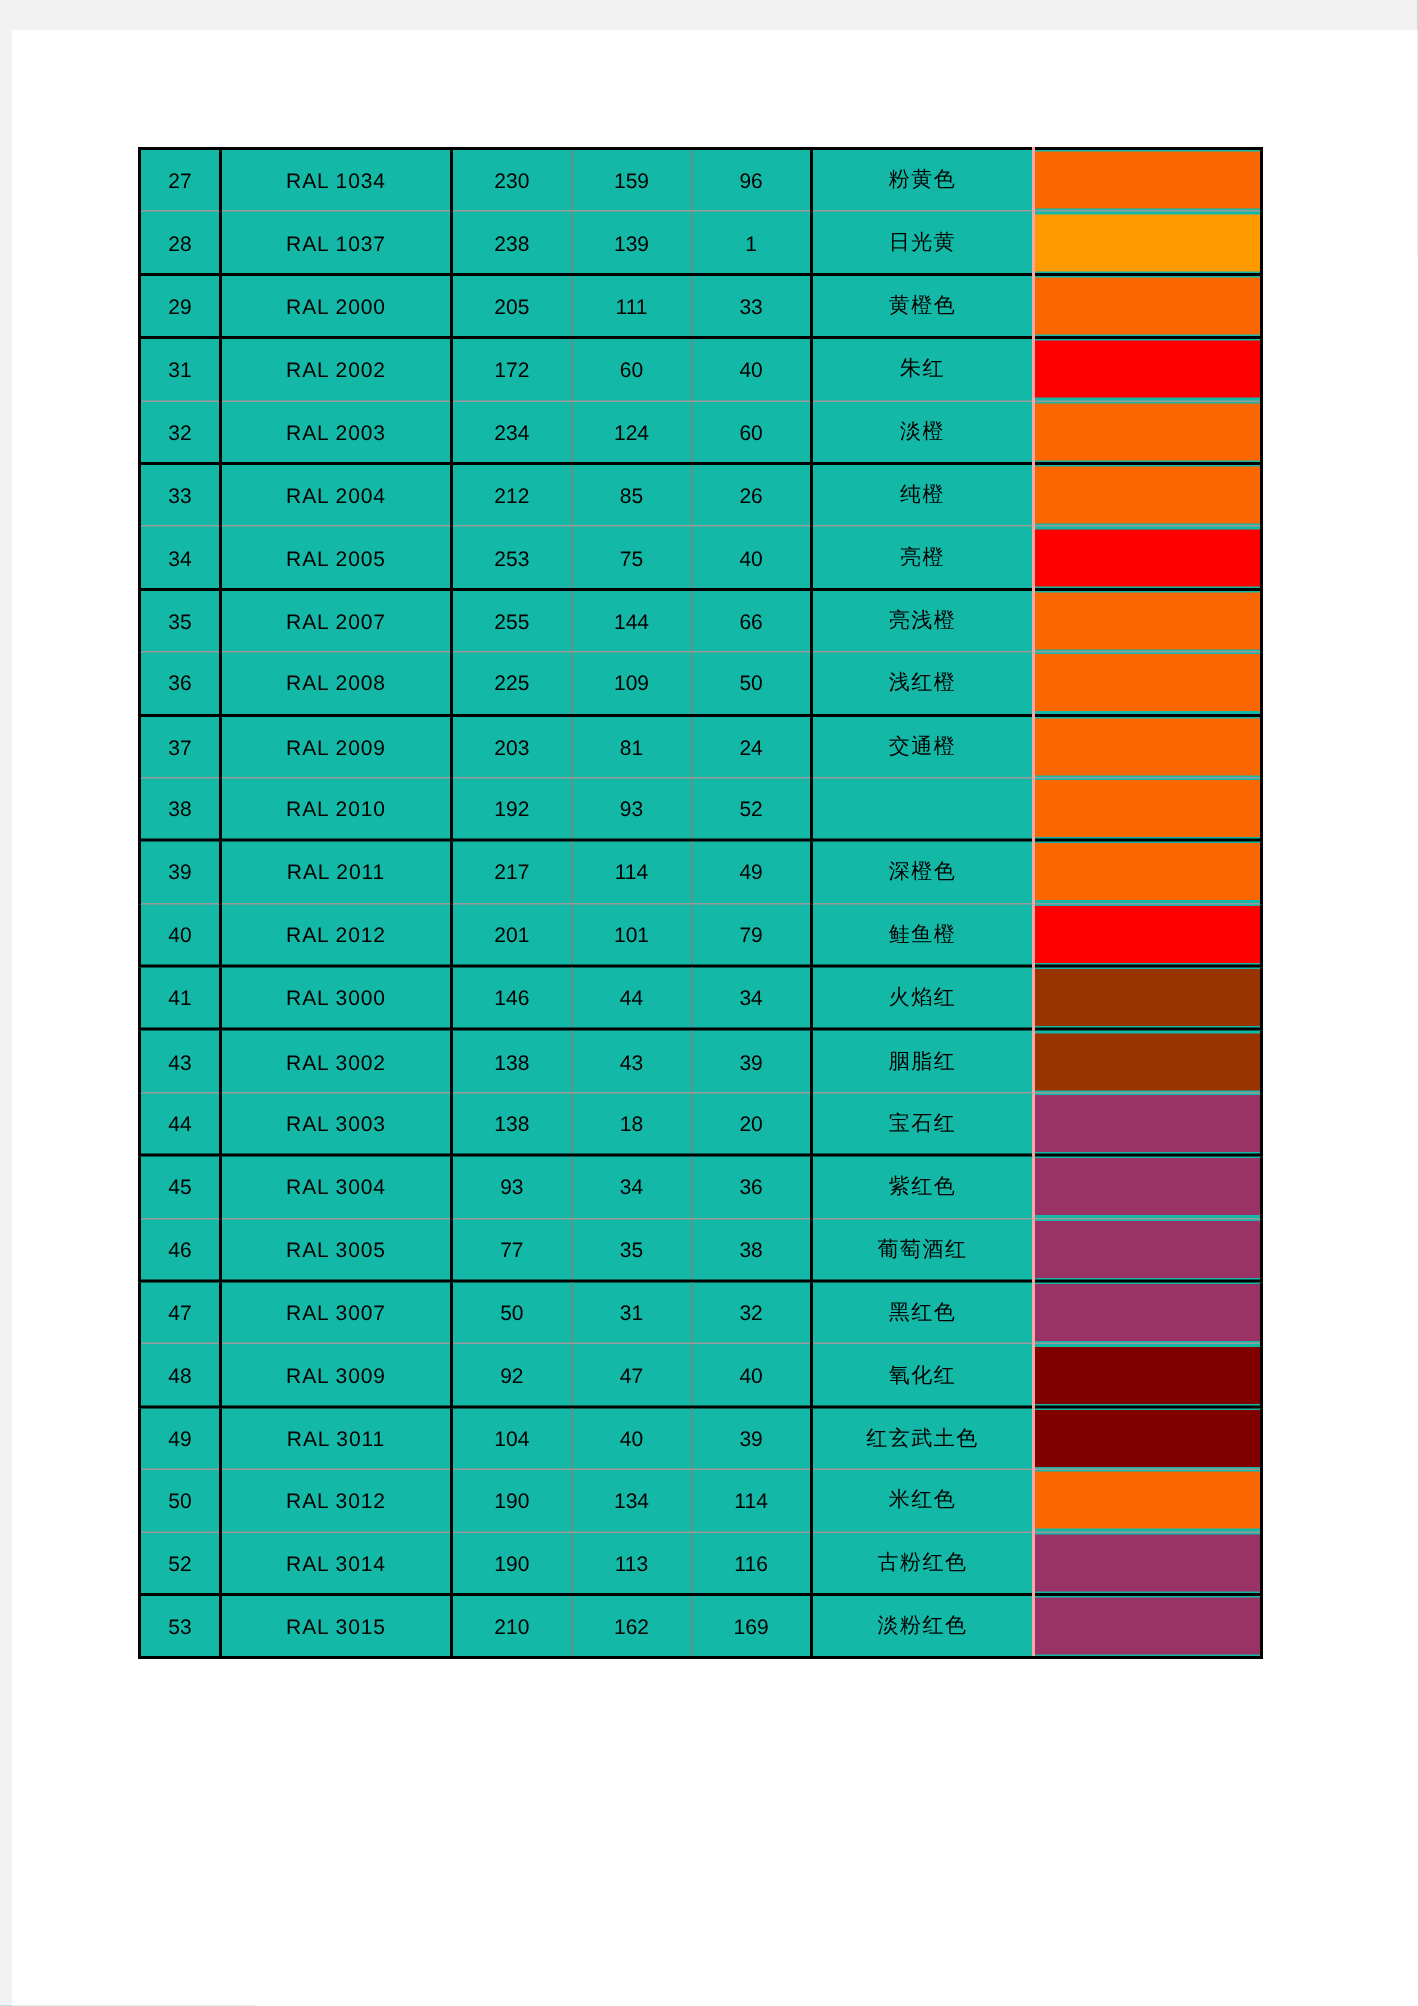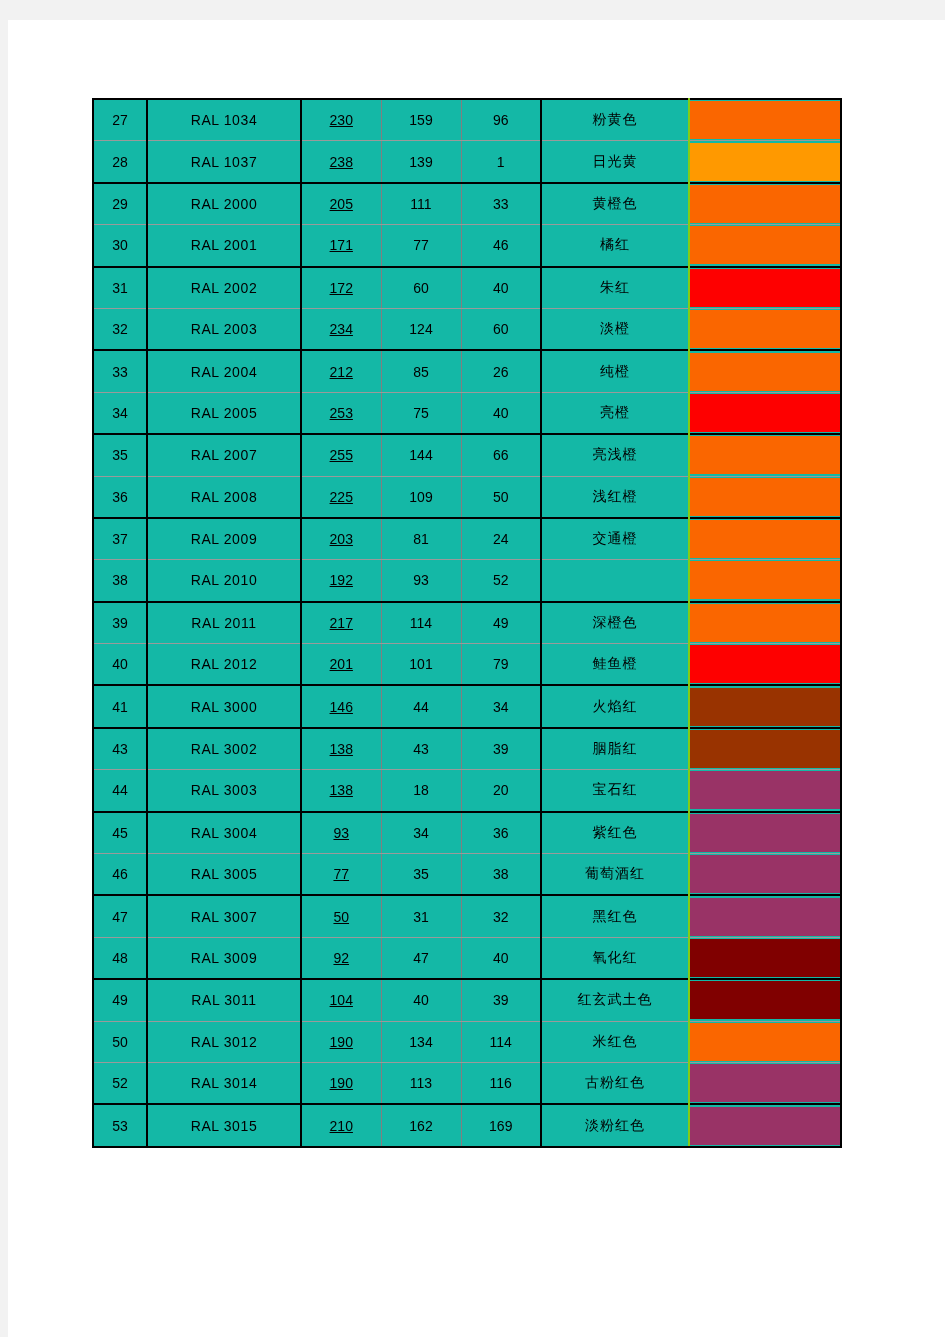--- a/index.html
+++ b/index.html
@@ -53,30 +53,30 @@
     border-top: 1px solid #9a9a9a;
     border-bottom: 1px solid #9a9a9a;
     overflow: hidden;
     white-space: nowrap;
   }
   
   table.ral-table td.col-index  { border-left: 2px solid #000000; border-right: 2px solid #000000; }
   table.ral-table td.col-code   { border-right: 2px solid #000000; margin-left: 48px; }
   table.ral-table td.col-r      { border-left: 2px solid #000000; border-right: 1px solid #808080; }
   table.ral-table td.col-b      { border-right: 2px solid #000000; }
-  table.ral-table td.col-name   { border-right: 2px solid #84cc16; }
+  table.ral-table td.col-name   { border-right: 2px solid #fca5a5; }
   table.ral-table td.col-swatch { border-left: 2px solid #000000; border-right: 2px solid #000000; padding: 0; }
 
   
   table.ral-table tr.band-start > td { border-top: 2px solid #000000; }
   table.ral-table tr.band-end > td   { border-bottom: 1px solid #9a9a9a; }
   table.ral-table tr:last-child > td { border-bottom: 2px solid #000000; text-align: center; }
 
   td.col-code { letter-spacing: 0.6px; }
-  td.col-r { color: #e8112d; font-weight: 500; text-decoration: underline; }
+  td.col-r { color: #e8112d; font-weight: 500; }
   td.col-g { color: #1d7a32; font-weight: 500; }
   td.col-b { color: #2061c4; font-weight: 500; }
   td.col-name {
     font-family: "DejaVu Sans", "Liberation Sans", sans-serif;
     font-size: 14px;
     color: #3b3b3b;
     letter-spacing: 1px;
   }
   div.swatch {
     width: 100%;
@@ -125,31 +125,20 @@
             <td class="col-index">29</td>
             <td class="col-code">RAL 2000</td>
             <td class="col-r">205</td>
             <td class="col-g">111</td>
             <td class="col-b">33</td>
             <td class="col-name">黄橙色</td>
             <td class="col-swatch">
               <div class="swatch" style="background: rgb(250, 102, 0);"></div>
             </td>
           </tr>
-          <tr class="band-end">
-            <td class="col-index">30</td>
-            <td class="col-code">RAL 2001</td>
-            <td class="col-r">171</td>
-            <td class="col-g">77</td>
-            <td class="col-b">46</td>
-            <td class="col-name">橘红</td>
-            <td class="col-swatch">
-              <div class="swatch" style="background: rgb(250, 102, 0);"></div>
-            </td>
-          </tr>
           <tr class="band-start">
             <td class="col-index">31</td>
             <td class="col-code">RAL 2002</td>
             <td class="col-r">172</td>
             <td class="col-g">60</td>
             <td class="col-b">40</td>
             <td class="col-name">朱红</td>
             <td class="col-swatch">
               <div class="swatch" style="background: rgb(254, 0, 0);"></div>
             </td>

